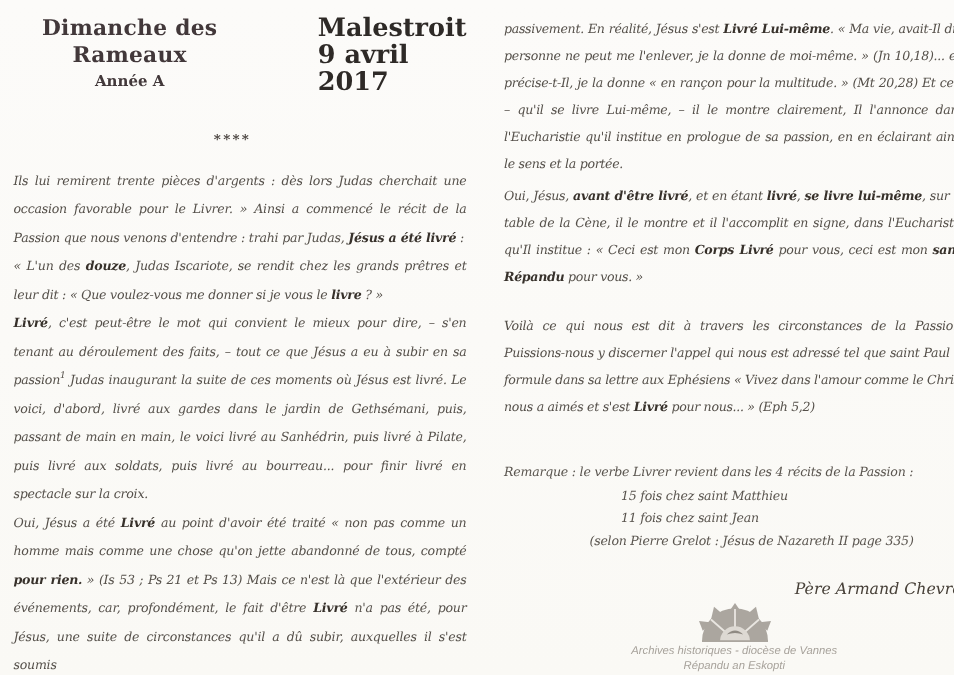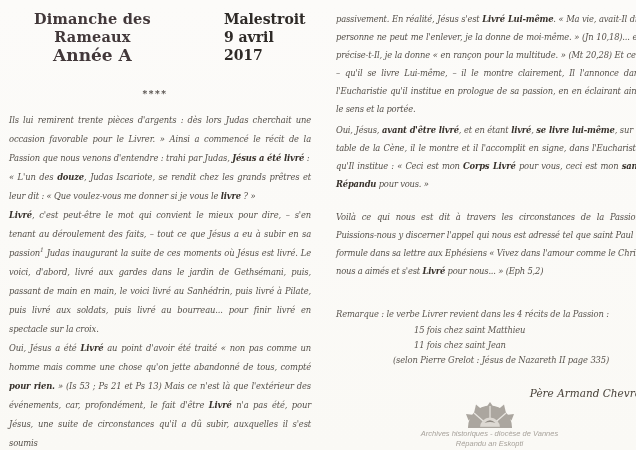--- a/index.html
+++ b/index.html
@@ -10,23 +10,23 @@
   }
   .sheet{position:absolute;inset:0;background:linear-gradient(180deg,#fcfbf9 0%,#faf9f5 100%);}
   .page{position:absolute;top:10px;}
   .page-left{left:9px;width:302px;}
   .page-right{left:336px;width:307px;}
 
   
   .header{display:flex;align-items:flex-start;padding-left:10px;gap:32px;}
   .title-block{width:158px;text-align:center;}
   .title{font-size:14.5px;font-weight:bold;color:#42383a;line-height:18px;letter-spacing:.2px;}
-  .subtitle{font-size:17px;font-weight:bold;color:#42383a;line-height:18px;}
+  .subtitle{font-size:10px;font-weight:bold;color:#42383a;line-height:18px;}
   .place-block{margin-left:26px;text-align:left;}
-  .place,.date{font-size:14px;font-weight:bold;color:#2e2a27;line-height:18px;}
+  .place,.date{font-size:17px;font-weight:bold;color:#2e2a27;line-height:18px;}
 
   .stars{margin-top:25px;width:292px;text-align:center;font-size:9px;font-weight:bold;
          color:#4a4440;letter-spacing:1.5px;}
 
   
   .body-text{font-style:italic;font-size:8.4px;line-height:19px;color:#55504a;
              text-align:justify;letter-spacing:-.15px;}
   .page-left .body-text{margin-top:12px;}
   .page-right .body-text{line-height:18px;letter-spacing:-.2px;}
   .body-text p{margin:0;}

